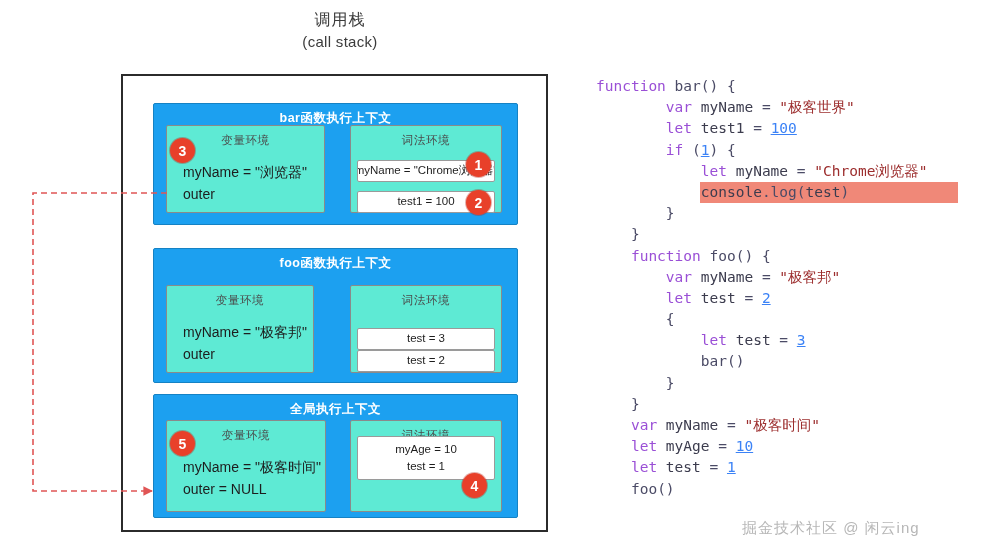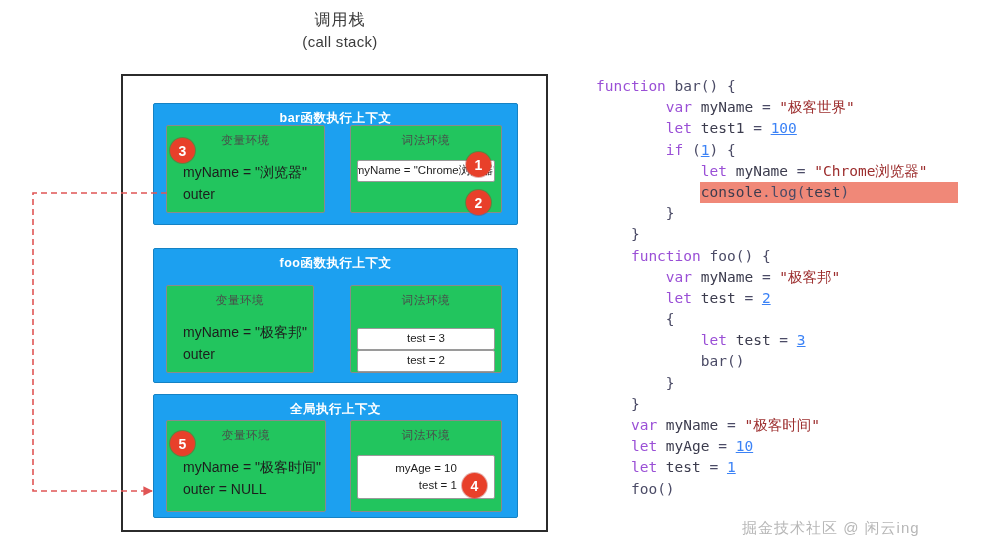--- a/index.html
+++ b/index.html
@@ -50,21 +50,21 @@
     text-align: center;
     color: #ffffff;
     font-size: 12.5px;
     font-weight: bold;
     letter-spacing: .5px;
   }
 
   
   .panel {
     position: absolute;
-    background: #22c55e;
+    background: #5eead4;
     border: 1px solid #8a8a8a;
     border-radius: 2px;
   }
   .panel-title {
     position: absolute;
     left: 0; right: 0; top: 7px;
     text-align: center;
     font-size: 11.5px;
     color: #4a4a4a;
     letter-spacing: .6px;
@@ -181,20 +181,21 @@
 outer</div>
   </div>
   <div class="badge" style="left:170px; top:138px;">3</div>
 
   <div class="panel" style="left:350px; top:125px; width:152px; height:88px;">
     <div class="panel-title">词法环境</div>
   </div>
   <div class="slot" style="left:357px; top:160px; width:138px; height:22px;">myName = "Chrome浏览器"</div>
   <div class="badge" style="left:466px; top:152px;">1</div>
 
+  <div class="slot" style="left:357px; top:191px; width:138px; height:22px;">test1 = 100</div>
   <div class="badge" style="left:466px; top:190px;">2</div>
 
   <div class="ctx" style="left:153px; top:248px; width:365px; height:135px;">
     <div class="ctx-title">foo函数执行上下文</div>
   </div>
   <div class="panel" style="left:166px; top:285px; width:148px; height:88px;">
     <div class="panel-title">变量环境</div>
     <div class="panel-body" style="top:36px;">myName = "极客邦"
 outer</div>
   </div>
@@ -211,21 +212,21 @@
   <div class="panel" style="left:166px; top:420px; width:160px; height:92px;">
     <div class="panel-title">变量环境</div>
     <div class="panel-body" style="top:36px;">myName = "极客时间"
 outer = NULL</div>
   </div>
   <div class="badge" style="left:170px; top:431px;">5</div>
 
   <div class="panel" style="left:350px; top:420px; width:152px; height:92px;">
     <div class="panel-title">词法环境</div>
   </div>
-  <div class="slot" style="left:357px; top:455px; width:138px; height:44px;text-align:right;">myAge = 10
+  <div class="slot" style="left:357px; top:436px; width:138px; height:44px;">myAge = 10
 test = 1</div>
   <div class="badge" style="left:462px; top:473px;">4</div>
 
   <div id="code-panel"><div class="code-line"><span class="kw">function </span><span class="fn">bar</span><span class="pun">() {</span></div><div class="code-line"><span class="pun">        </span><span class="kw">var </span><span class="id">myName </span><span class="pun">= </span><span class="str">"极客世界"</span></div><div class="code-line"><span class="pun">        </span><span class="kw">let </span><span class="id">test1 </span><span class="pun">= </span><span class="num">100</span></div><div class="code-line"><span class="pun">        </span><span class="kw">if </span><span class="pun">(</span><span class="num">1</span><span class="pun">) {</span></div><div class="code-line"><span class="pun">            </span><span class="kw">let </span><span class="id">myName </span><span class="pun">= </span><span class="str">"Chrome浏览器"</span></div><div class="code-line hl"><span class="pun">            </span><span class="id">console</span><span class="pun">.</span><span class="fn">log</span><span class="pun">(</span><span class="id">test</span><span class="pun">)</span></div><div class="code-line"><span class="pun">        }</span></div><div class="code-line"><span class="pun">    }</span></div><div class="code-line"><span class="pun">    </span><span class="kw">function </span><span class="fn">foo</span><span class="pun">() {</span></div><div class="code-line"><span class="pun">        </span><span class="kw">var </span><span class="id">myName </span><span class="pun">= </span><span class="str">"极客邦"</span></div><div class="code-line"><span class="pun">        </span><span class="kw">let </span><span class="id">test </span><span class="pun">= </span><span class="num">2</span></div><div class="code-line"><span class="pun">        {</span></div><div class="code-line"><span class="pun">            </span><span class="kw">let </span><span class="id">test </span><span class="pun">= </span><span class="num">3</span></div><div class="code-line"><span class="pun">            </span><span class="fn">bar</span><span class="pun">()</span></div><div class="code-line"><span class="pun">        }</span></div><div class="code-line"><span class="pun">    }</span></div><div class="code-line"><span class="pun">    </span><span class="kw">var </span><span class="id">myName </span><span class="pun">= </span><span class="str">"极客时间"</span></div><div class="code-line"><span class="pun">    </span><span class="kw">let </span><span class="id">myAge </span><span class="pun">= </span><span class="num">10</span></div><div class="code-line"><span class="pun">    </span><span class="kw">let </span><span class="id">test </span><span class="pun">= </span><span class="num">1</span></div><div class="code-line"><span class="pun">    </span><span class="fn">foo</span><span class="pun">()</span></div></div>
 
   <div id="watermark">掘金技术社区 @ 闲云ing</div>
 
 </div>
 
 </body></html>

